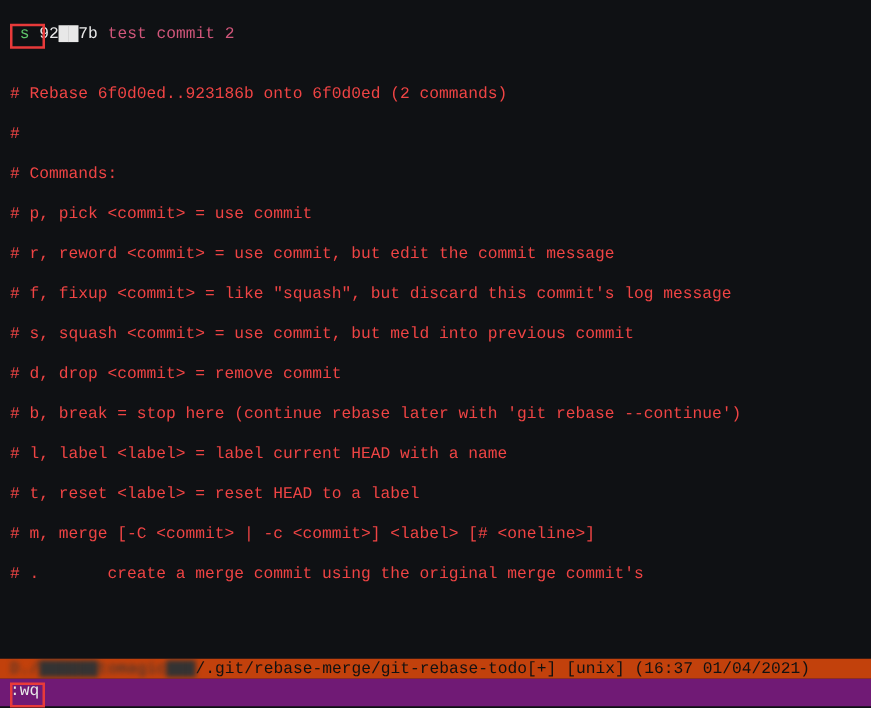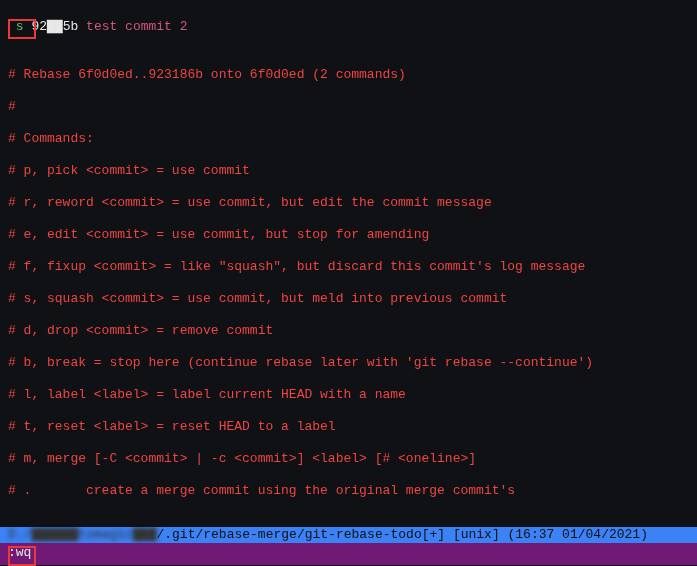--- a/index.html
+++ b/index.html
@@ -29,49 +29,48 @@
     pointer-events: none;
   }
   .hb1 { left: 8px;  top: 19px; width: 24px; height: 16px; }
   .hb2 { left: 8px;  top: 546px; width: 24px; height: 16px; }
   .statusbar {
     position: absolute;
     left: 0; right: 0;
     top: 527px;
     height: 16px;
     padding: 0 8px;
-    background: #3b82f6;
+    background: #c2410c;
     color: #111;
     white-space: pre;
     overflow: hidden;
   }
   .statusbar .sm { filter: blur(2px); color:#333; }
   .cmdline {
     position: absolute;
     left: 0; right: 0;
     top: 543px;
     height: 20px;
     padding: 2px 8px 0 8px;
     color: #e8e8e8;
     background: #701a75;
     white-space: pre;
   }
 </style>
 </head>
 <body>
 
 <div class="editor">
-<div> <span class="action-squash">s</span> <span class="hash">92▇▇5b</span> <span class="msg">test commit 2</span></div>
+<div> <span class="action-squash">s</span> <span class="hash">92▇▇7b</span> <span class="msg">test commit 2</span></div>
 <div class="comment"></div>
 <div class="comment"># Rebase 6f0d0ed..923186b onto 6f0d0ed (2 commands)</div>
 <div class="comment">#</div>
 <div class="comment"># Commands:</div>
 <div class="comment"># p, pick &lt;commit&gt; = use commit</div>
 <div class="comment"># r, reword &lt;commit&gt; = use commit, but edit the commit message</div>
-<div class="comment"># e, edit &lt;commit&gt; = use commit, but stop for amending</div>
 <div class="comment"># f, fixup &lt;commit&gt; = like "squash", but discard this commit's log message</div>
 <div class="comment"># s, squash &lt;commit&gt; = use commit, but meld into previous commit</div>
 <div class="comment"># d, drop &lt;commit&gt; = remove commit</div>
 <div class="comment"># b, break = stop here (continue rebase later with 'git rebase --continue')</div>
 <div class="comment"># l, label &lt;label&gt; = label current HEAD with a name</div>
 <div class="comment"># t, reset &lt;label&gt; = reset HEAD to a label</div>
 <div class="comment"># m, merge [-C &lt;commit&gt; | -c &lt;commit&gt;] &lt;label&gt; [# &lt;oneline&gt;]</div>
 <div class="comment"># .       create a merge commit using the original merge commit's</div>
 
 

